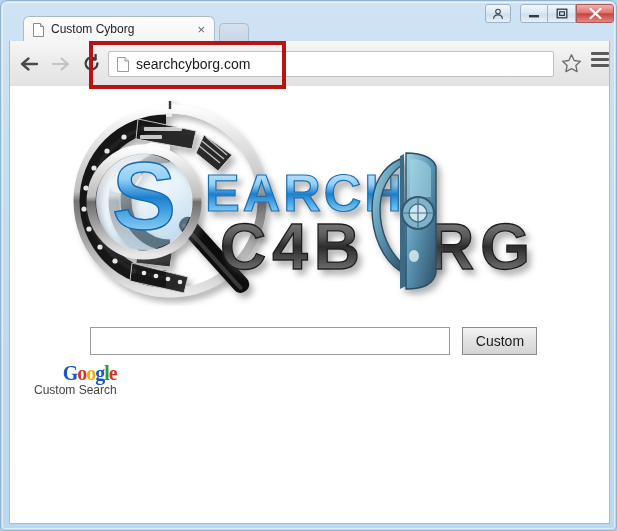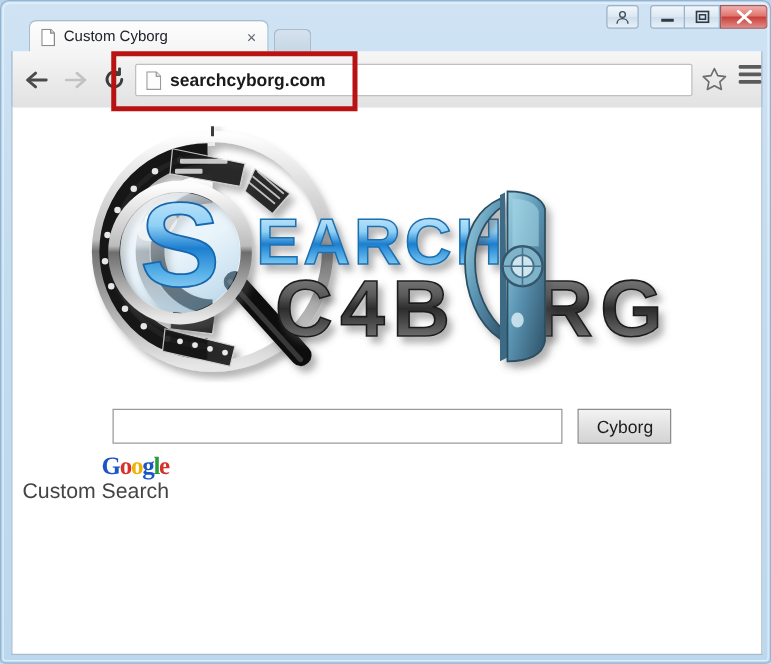--- a/index.html
+++ b/index.html
@@ -84,21 +84,21 @@
   #nav-reload{left:67px;}
 
   .omnibox{
     position:absolute;left:98px;top:10px;width:446px;height:26px;
     background:#fff;border:1px solid #c0c0c0;border-radius:2px;
     box-sizing:border-box;
   }
   .omni-ico{position:absolute;left:8px;top:5px;width:12px;height:15px;}
   .omni-url{
     position:absolute;left:27px;top:4px;
-    font-size:14px;color:#1a1a1a;white-space:nowrap;font-weight:bold;
+    font-size:14px;color:#1a1a1a;white-space:nowrap;
   }
   #star{position:absolute;left:551px;top:12px;cursor:pointer;}
   #menu{position:absolute;left:581px;top:11px;cursor:pointer;}
   #menu span{display:block;width:18px;height:3px;background:#5b5b5b;margin-bottom:3px;border-radius:1px;}
 
   
   #redbox{
     position:absolute;left:88px;top:40px;width:197px;height:48px;
     border:4px solid #b81212;box-sizing:border-box;
     pointer-events:none;z-index:40;
@@ -129,21 +129,21 @@
     border:1px solid #8c8c8c;
     font-family:"Liberation Sans", sans-serif;font-size:14px;color:#1b1b1b;
     cursor:pointer;
   }
 
   
   #branding{position:absolute;left:0;top:278px;display:flex;align-items:flex-end;flex-direction:column;}
   #gword{font-family:"Liberation Serif", serif;font-size:20px;font-weight:bold;line-height:19px;letter-spacing:-1px;}
   #gword i{font-style:normal;}
   .g-b{color:#1a56c4;} .g-r{color:#d7322a;} .g-y{color:#efb200;} .g-g{color:#2a9a3f;}
-  #cstext{margin-left:8px;font-size:17px;color:#444;padding-bottom:2px;}
+  #cstext{margin-left:24px;font-size:12px;color:#444;padding-bottom:2px;}
 </style>
 </head>
 <body>
 
 <div id="window">
 
   <div id="titlebar">
 
     <div class="tab">
       <svg class="tab-ico" viewBox="0 0 11 14">
@@ -349,21 +349,21 @@
         <path d="M390 58 C402 58 409 62 411 68 L411 96 L390 96 Z" fill="#a8d8e8" opacity="0.55"></path>
         <circle cx="398" cy="112" r="16" fill="#7fb3c9" stroke="#35576c" stroke-width="2"></circle>
         <circle cx="398" cy="112" r="9" fill="#cfe6ef" stroke="#46708a" stroke-width="1.4"></circle>
         <path d="M398 96 L398 128 M382 112 L414 112" stroke="#46708a" stroke-width="1.2"></path>
         <ellipse cx="394" cy="155" rx="5" ry="6" fill="#dff1f8" opacity="0.8"></ellipse>
       </g>
     </svg>
 
     <div id="searchrow">
       <input id="search-input" type="text" placeholder="" style="">
-      <button id="search-btn">Cyborg</button>
+      <button id="search-btn">Custom</button>
     </div>
 
     <div id="branding">
       <div id="gword">
         <i class="g-b">G</i><i class="g-r">o</i><i class="g-y">o</i><i class="g-b">g</i><i class="g-g">l</i><i class="g-r">e</i>
       </div>
       <div id="cstext">Custom Search</div>
     </div>
 
   </div>

